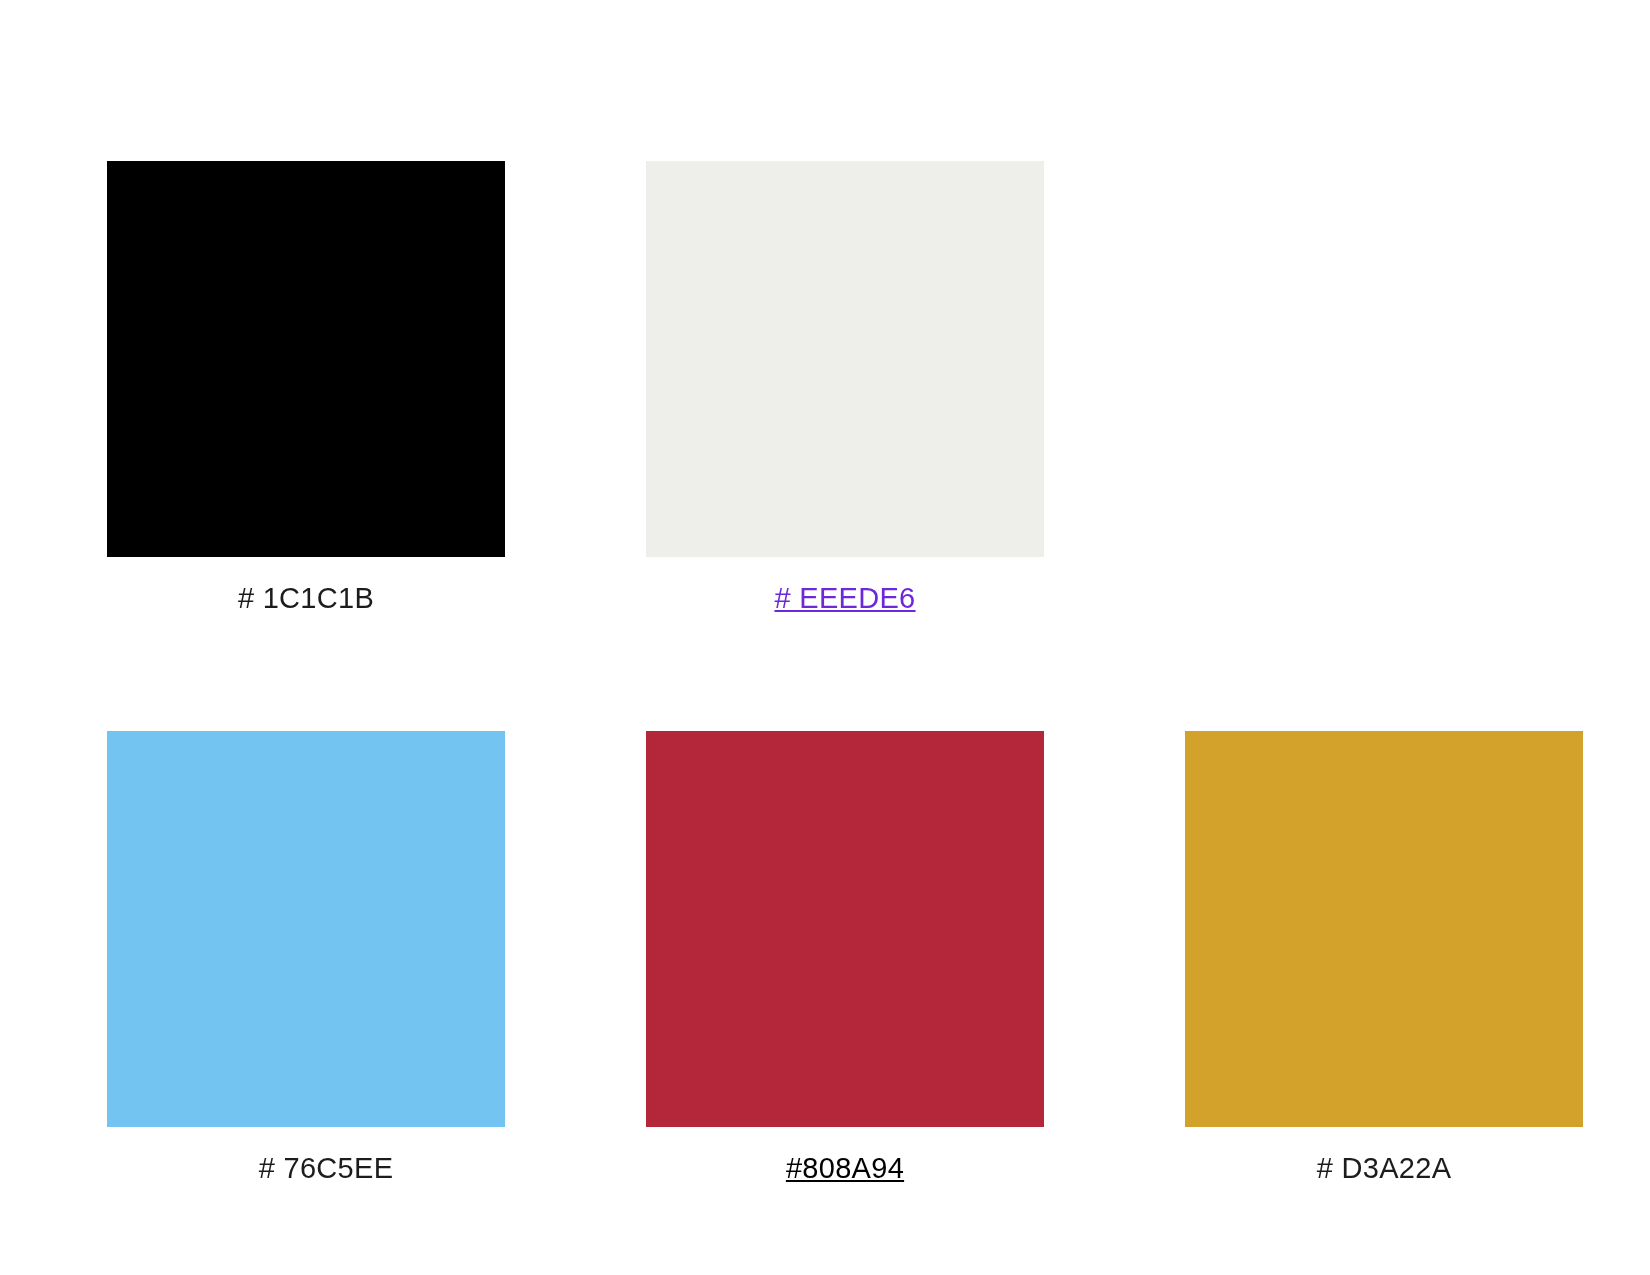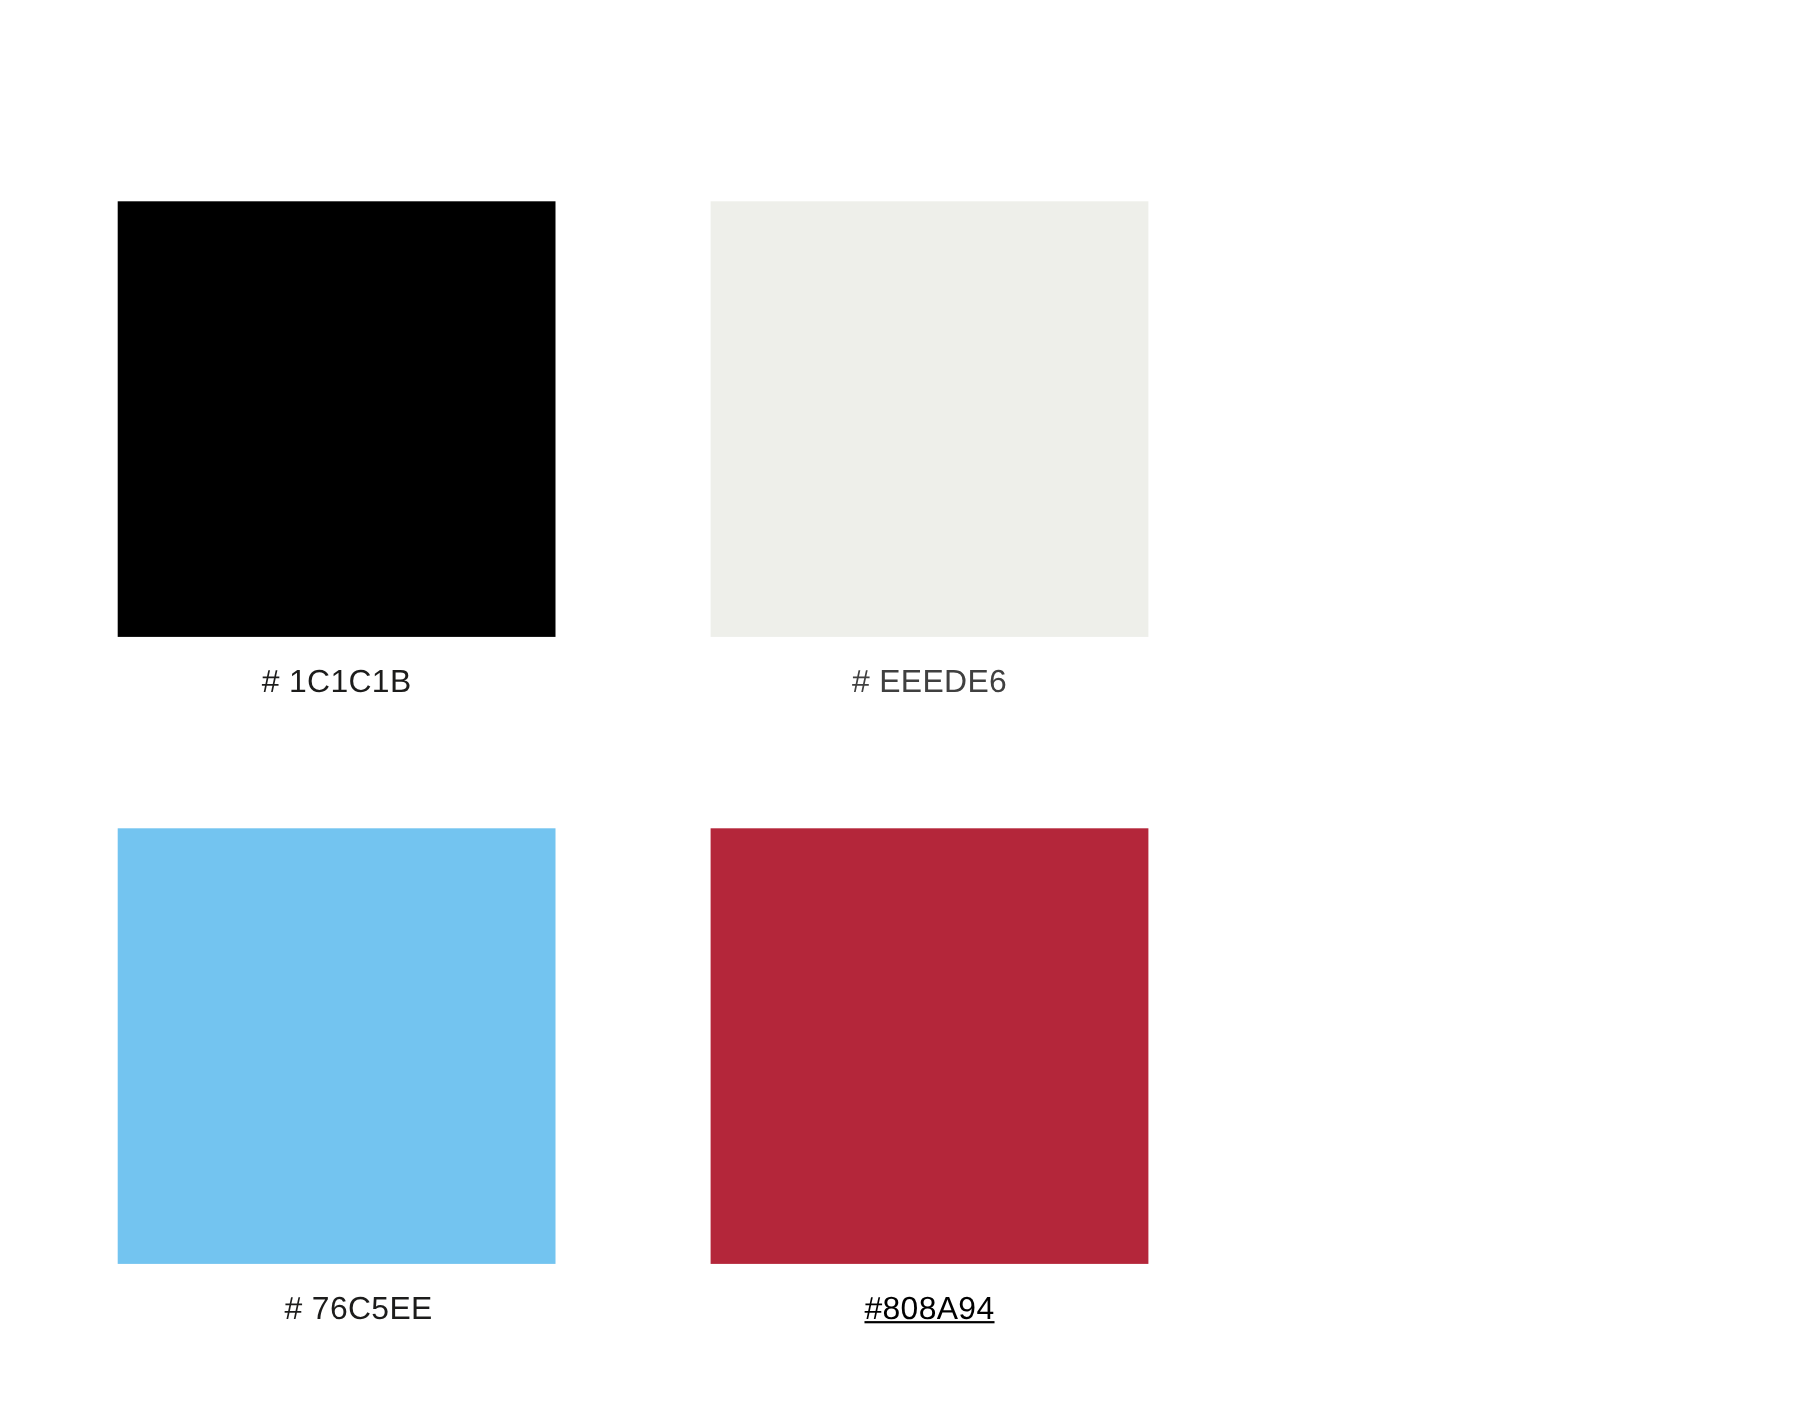--- a/index.html
+++ b/index.html
@@ -18,21 +18,21 @@
   .palette-board {
     position: relative;
     width: 1650px;
     height: 1275px;
     background: #ffffff;
   }
 
   .swatch-grid {
     position: absolute;
     left: 107px;
-    top: 183px;
+    top: 161px;
     width: 1436px;
     display: grid;
     grid-template-columns: 398px 141px 398px 141px 398px;
     grid-template-rows: auto auto;
     row-gap: 14px;
   }
 
   .swatch-cell {
     width: 398px;
     display: flex;
@@ -76,21 +76,21 @@
 
     <div class="swatch-cell">
       <div class="swatch-chip" style="background-color: rgb(0, 0, 0);"></div>
       <div class="swatch-label" style="color: rgb(28, 28, 27);"># 1C1C1B</div>
     </div>
 
     <div class="swatch-spacer"></div>
 
     <div class="swatch-cell">
       <div class="swatch-chip" style="background-color: rgb(238, 239, 234);"></div>
-      <div class="swatch-label" style="color: #404040;"># EEEDE6</div>
+      <div class="swatch-label" style="color: #6d28d9; text-decoration: underline;"># EEEDE6</div>
     </div>
 
     <div class="swatch-spacer"></div>
 
     <div class="swatch-cell"></div>
 
     <div class="row-gap-cell"></div>
     <div class="row-gap-cell"></div>
     <div class="row-gap-cell"></div>
     <div class="row-gap-cell"></div>
@@ -103,15 +103,19 @@
 
     <div class="swatch-spacer"></div>
 
     <div class="swatch-cell">
       <div class="swatch-chip" style="background-color: rgb(180, 38, 58);"></div>
       <div class="swatch-label" style="color: #000000; text-decoration: underline;">#808A94</div>
     </div>
 
     <div class="swatch-spacer"></div>
 
+    <div class="swatch-cell">
+      <div class="swatch-chip" style="background-color: rgb(211, 162, 42);"></div>
+      <div class="swatch-label" style="color: rgb(28, 28, 27);"># D3A22A</div>
+    </div>
 
   </div>
 </div>
 
 </body></html>

